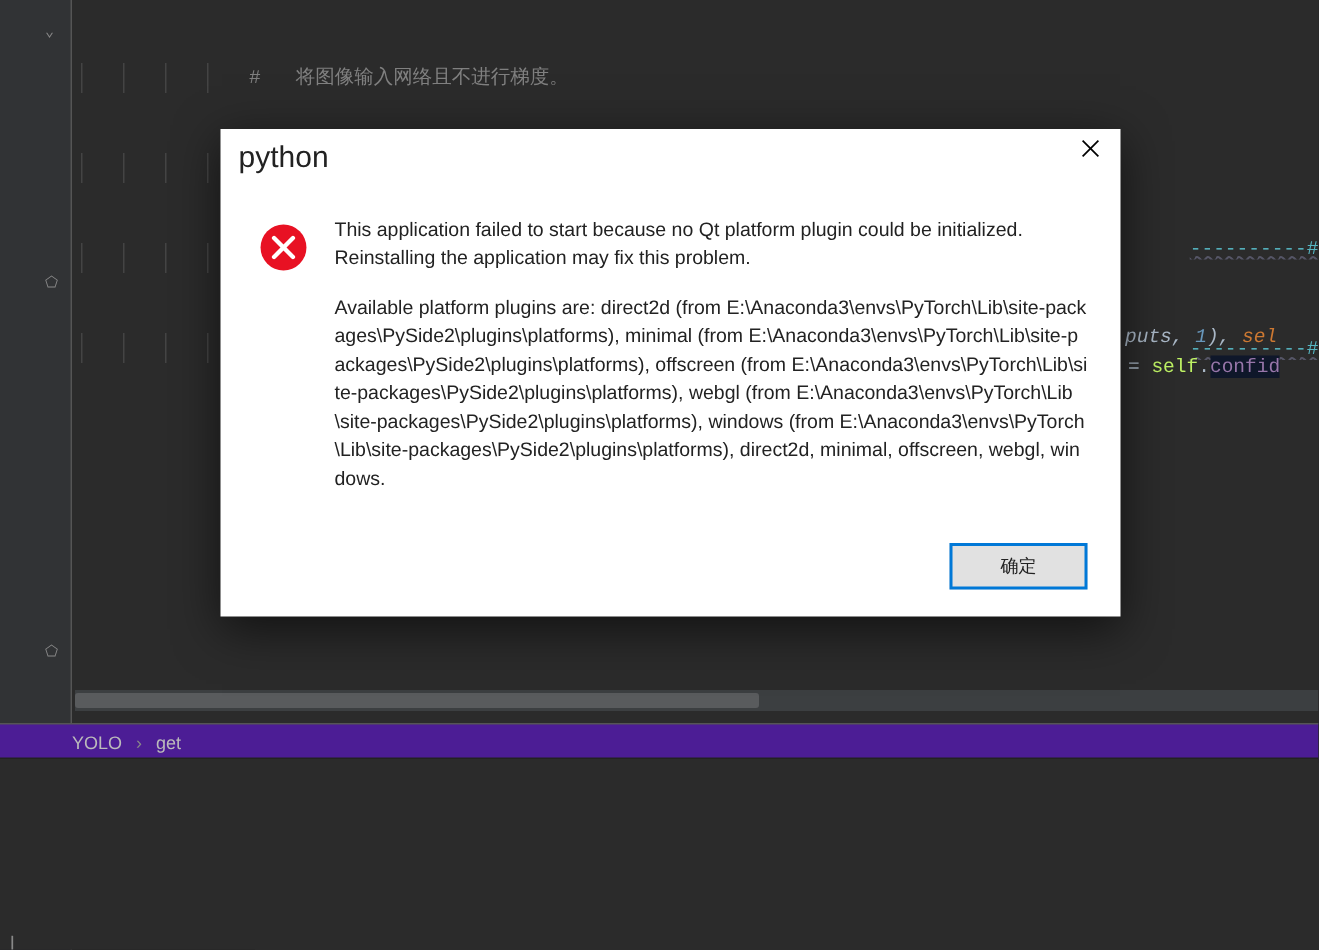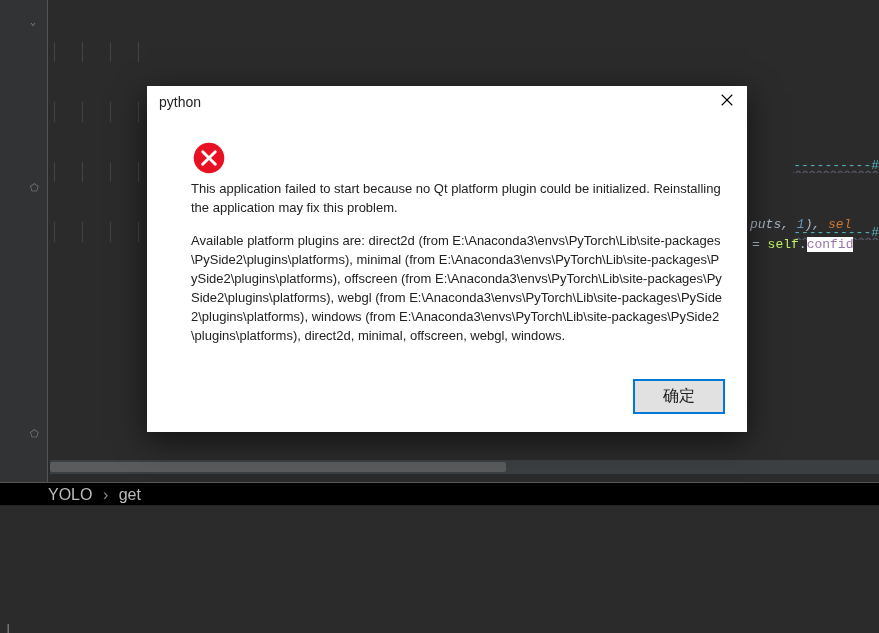--- a/index.html
+++ b/index.html
@@ -42,32 +42,32 @@
     width: 28px;
     height: 100%;
     vertical-align: top;
   }
   .tok-comment-cn { color: #808080; }
   .tok-cyan { color: #56b6c2; text-decoration: underline wavy #556; }
   .tok-var { color: #a9b7c6; }
   .tok-self { color: #bef264; }
   .tok-num { color: #6897bb; }
   .tok-kw { color: #cc7832; }
-  .tok-attr { color: #9876aa; background: #ffffff; }
+  .tok-attr { color: #9876aa; background: #0f172a; }
   .breadcrumb {
     position: absolute; left: 0; right: 0; top: 482px;
     height: 24px;
-    background: #000000;
+    background: #4c1d95;
     border-top: 1px solid #555;
     border-bottom: 1px solid #222;
     padding-left: 48px;
     line-height: 24px;
     color: #bbb;
     font-family: "Segoe UI", sans-serif;
-    font-size: 16px;
+    font-size: 12px;
   }
   .breadcrumb .sep { color: #888; padding: 0 6px; }
   .terminal {
     position: absolute; left: 0; right: 0; top: 506px; bottom: 0;
     background: #2b2b2b;
     padding: 8px 4px;
     font-size: 14px;
     line-height: 26px;
     color: #bbb;
     white-space: pre;
@@ -89,35 +89,34 @@
     position: absolute;
     left: 147px; top: 86px;
     width: 600px;
     background: #fff;
     box-shadow: 0 8px 30px rgba(0,0,0,0.6);
     font-family: "Segoe UI", "Microsoft YaHei", sans-serif;
     color: #222;
   }
   .dialog-title {
     padding: 8px 12px 8px 12px;
-    font-size: 14px;
+    font-size: 20px;
     position: relative;
   }
   .dialog-close {
     position: absolute; right: 8px; top: 6px;
     width: 24px; height: 24px;
     text-align: center;
     line-height: 20px;
     font-size: 16px;
     cursor: pointer;
   }
   .dialog-body {
     display: flex;
-    padding: 18px 22px 8px 44px;
-    flex-direction: column;
+    padding: 18px 22px 8px 24px;
   }
   .dialog-icon {
     flex: 0 0 36px;
     margin-right: 16px;
     margin-top: 4px;
   }
   .dialog-icon svg { width: 36px; height: 36px; }
   .dialog-msg {
     flex: 1;
     font-size: 13px;
@@ -128,36 +127,36 @@
   .dialog-footer {
     text-align: right;
     padding: 12px 22px 18px;
   }
   .dialog-ok {
     display: inline-block;
     min-width: 92px;
     padding: 5px 18px;
     border: 2px solid #0078d7;
     background: #e1e1e1;
-    font-size: 16px;
+    font-size: 12px;
     text-align: center;
     cursor: pointer;
   }
 </style>
 </head>
 <body>
 
 <div class="editor">
   <div class="gutter">
     <span class="gutter-icon" style="top:16px;">⌄</span>
     <span class="gutter-icon" style="top:182px;">⬠</span>
     <span class="gutter-icon" style="top:428px;">⬠</span>
   </div>
   <div class="code-area">
-    <div class="code-line"><span class="indent-guide"></span><span class="indent-guide"></span><span class="indent-guide"></span><span class="indent-guide"></span></div>
+    <div class="code-line"><span class="indent-guide"></span><span class="indent-guide"></span><span class="indent-guide"></span><span class="indent-guide"></span><span class="tok-comment-cn">#   将图像输入网络且不进行梯度。</span></div>
     <div class="code-line"><span class="indent-guide"></span><span class="indent-guide"></span><span class="indent-guide"></span><span class="indent-guide"></span><span class="tok-cyan">#---------------------------------------------------#</span></div>
     <div class="code-line"><span class="indent-guide"></span><span class="indent-guide"></span><span class="indent-guide"></span><span class="indent-guide"></span><span class="tok-var">x = [images_t_3, images_mix]</span></div>
     <div class="code-line"><span class="indent-guide"></span><span class="indent-guide"></span><span class="indent-guide"></span><span class="indent-guide"></span><span class="tok-var">outputs = </span><span class="tok-self">self</span><span class="tok-var">.net(x)</span></div>
   </div>
 
   <div style="position:absolute; left:747px; top:128px; white-space:pre;">
     <div class="tok-cyan" style="text-align:right; width:132px; overflow:hidden;">----------#</div>
   </div>
   <div style="position:absolute; left:747px; top:195px; white-space:pre;">
     <div class="tok-cyan" style="text-align:right; width:132px; overflow:hidden;">----------#</div>

